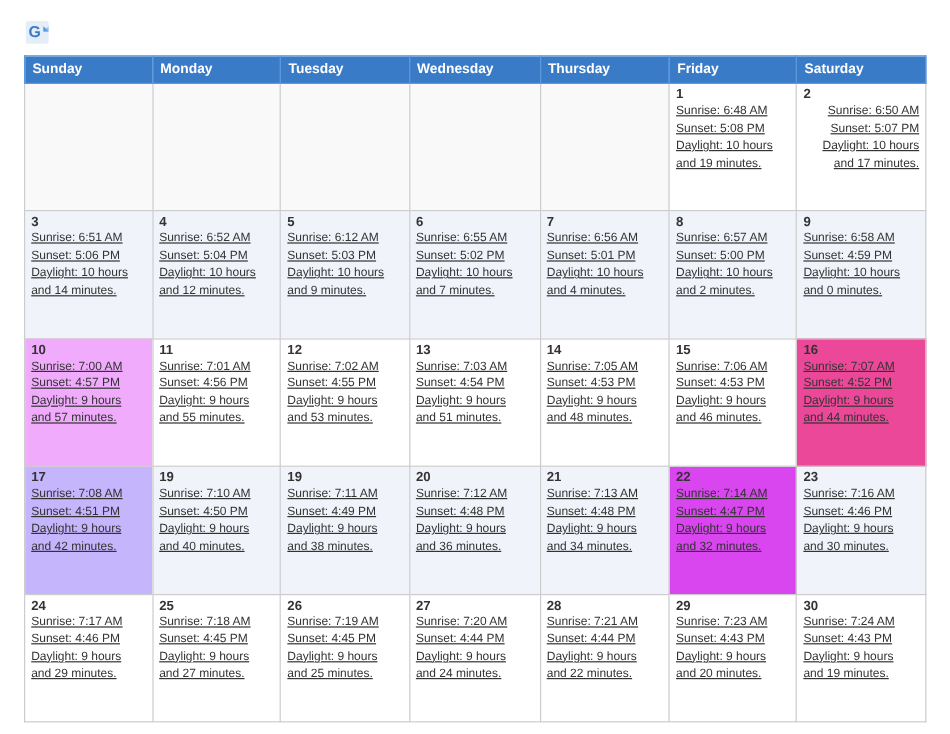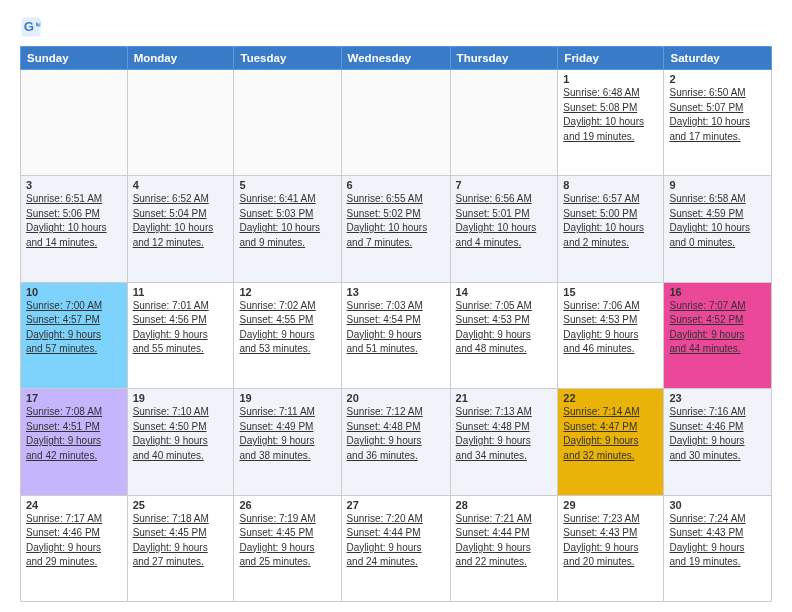--- a/index.html
+++ b/index.html
@@ -141,21 +141,21 @@
           <td class="empty"></td>
           <td style="background: rgb(255, 255, 255);">
             <span class="day-number">1</span>
             <div class="day-info" style="white-space: pre-line;">Sunrise: 6:48 AM
 Sunset: 5:08 PM
 Daylight: 10 hours
 and 19 minutes.</div>
           </td>
           <td style="background: rgb(255, 255, 255);">
             <span class="day-number">2</span>
-            <div class="day-info" style="white-space: pre-line;">Sunrise: 6:50 AM
+            <div class="day-info" style="white-space: pre-line; text-align: right;">Sunrise: 6:50 AM
 Sunset: 5:07 PM
 Daylight: 10 hours
 and 17 minutes.</div>
           </td>
         </tr>
         <tr>
           <td style="background: rgb(240, 244, 250);">
             <span class="day-number">3</span>
             <div class="day-info" style="white-space: pre-line;">Sunrise: 6:51 AM
 Sunset: 5:06 PM
@@ -164,21 +164,21 @@
           </td>
           <td style="background: rgb(240, 244, 250);">
             <span class="day-number">4</span>
             <div class="day-info" style="white-space: pre-line;">Sunrise: 6:52 AM
 Sunset: 5:04 PM
 Daylight: 10 hours
 and 12 minutes.</div>
           </td>
           <td style="background: rgb(240, 244, 250);">
             <span class="day-number">5</span>
-            <div class="day-info" style="white-space: pre-line;">Sunrise: 6:41 AM
+            <div class="day-info" style="white-space: pre-line;">Sunrise: 6:12 AM
 Sunset: 5:03 PM
 Daylight: 10 hours
 and 9 minutes.</div>
           </td>
           <td style="background: rgb(240, 244, 250);">
             <span class="day-number">6</span>
             <div class="day-info" style="white-space: pre-line;">Sunrise: 6:55 AM
 Sunset: 5:02 PM
 Daylight: 10 hours
 and 7 minutes.</div>
@@ -199,21 +199,21 @@
           </td>
           <td style="background: rgb(240, 244, 250);">
             <span class="day-number">9</span>
             <div class="day-info" style="white-space: pre-line;">Sunrise: 6:58 AM
 Sunset: 4:59 PM
 Daylight: 10 hours
 and 0 minutes.</div>
           </td>
         </tr>
         <tr>
-          <td style="background: #7dd3fc;">
+          <td style="background: #f0abfc;">
             <span class="day-number">10</span>
             <div class="day-info" style="white-space: pre-line;">Sunrise: 7:00 AM
 Sunset: 4:57 PM
 Daylight: 9 hours
 and 57 minutes.</div>
           </td>
           <td style="background: rgb(255, 255, 255);">
             <span class="day-number">11</span>
             <div class="day-info" style="white-space: pre-line;">Sunrise: 7:01 AM
 Sunset: 4:56 PM
@@ -285,21 +285,21 @@
 Daylight: 9 hours
 and 36 minutes.</div>
           </td>
           <td style="background: rgb(240, 244, 250);">
             <span class="day-number">21</span>
             <div class="day-info" style="white-space: pre-line;">Sunrise: 7:13 AM
 Sunset: 4:48 PM
 Daylight: 9 hours
 and 34 minutes.</div>
           </td>
-          <td style="background: #eab308;">
+          <td style="background: #d946ef;">
             <span class="day-number">22</span>
             <div class="day-info" style="white-space: pre-line;">Sunrise: 7:14 AM
 Sunset: 4:47 PM
 Daylight: 9 hours
 and 32 minutes.</div>
           </td>
           <td style="background: rgb(240, 244, 250);">
             <span class="day-number">23</span>
             <div class="day-info" style="white-space: pre-line;">Sunrise: 7:16 AM
 Sunset: 4:46 PM

